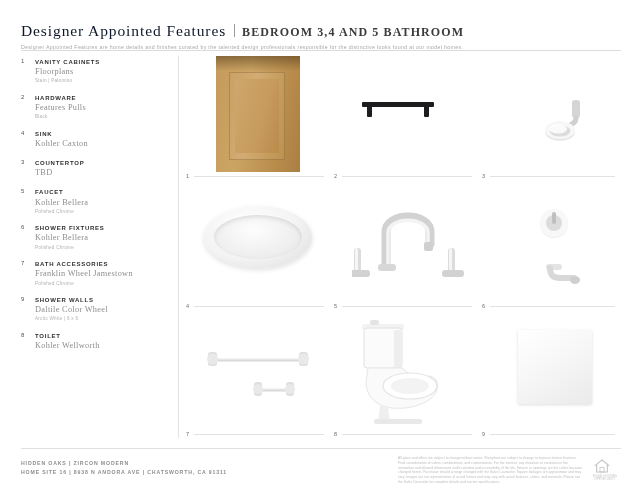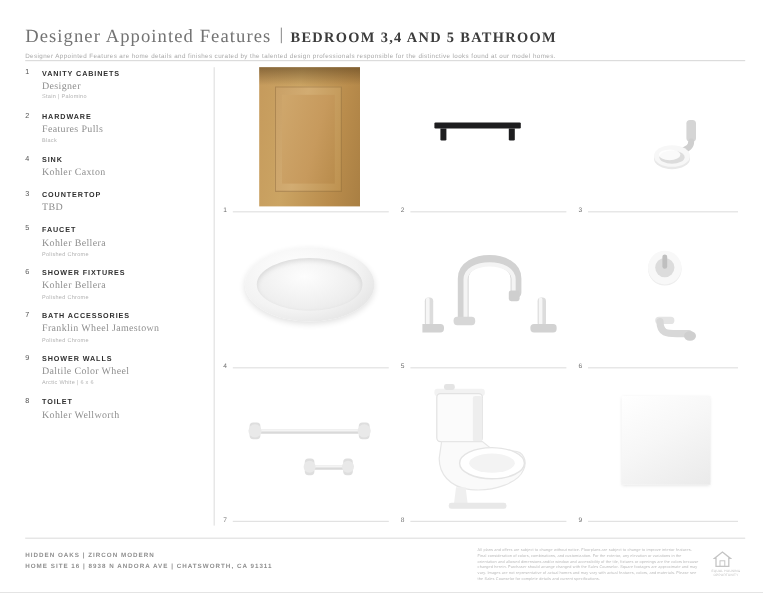--- a/index.html
+++ b/index.html
@@ -27,21 +27,21 @@
   }
   .title-row {
     display: flex;
     align-items: baseline;
     white-space: nowrap;
   }
   .title-main {
     font-family: "Liberation Serif", serif;
     font-size: 15.5px;
     letter-spacing: 0.9px;
-    color: #737373;
+    color: #0f172a;
     font-weight: normal;
   }
   .title-bar {
     display: inline-block;
     width: 1px;
     height: 13px;
     background: #9a9a9a;
     margin: 0 7px 0 8px;
     position: relative;
     top: 1px;
@@ -312,21 +312,21 @@
     </div>
     <div class="subtitle">Designer Appointed Features are home details and finishes curated by the talented design professionals responsible for the distinctive looks found at our model homes.</div>
   </div>
   <div id="header-rule"></div>
 
   <div id="spec-list">
 
     <div class="spec-item">
       <span class="spec-num">1</span>
       <div class="spec-label">VANITY CABINETS</div>
-      <div class="spec-value">Designer</div>
+      <div class="spec-value">Floorplans</div>
       <div class="spec-note">Stain | Palomino</div>
     </div>
 
     <div class="spec-item">
       <span class="spec-num">2</span>
       <div class="spec-label">HARDWARE</div>
       <div class="spec-value">Features Pulls</div>
       <div class="spec-note">Black</div>
     </div>
 

